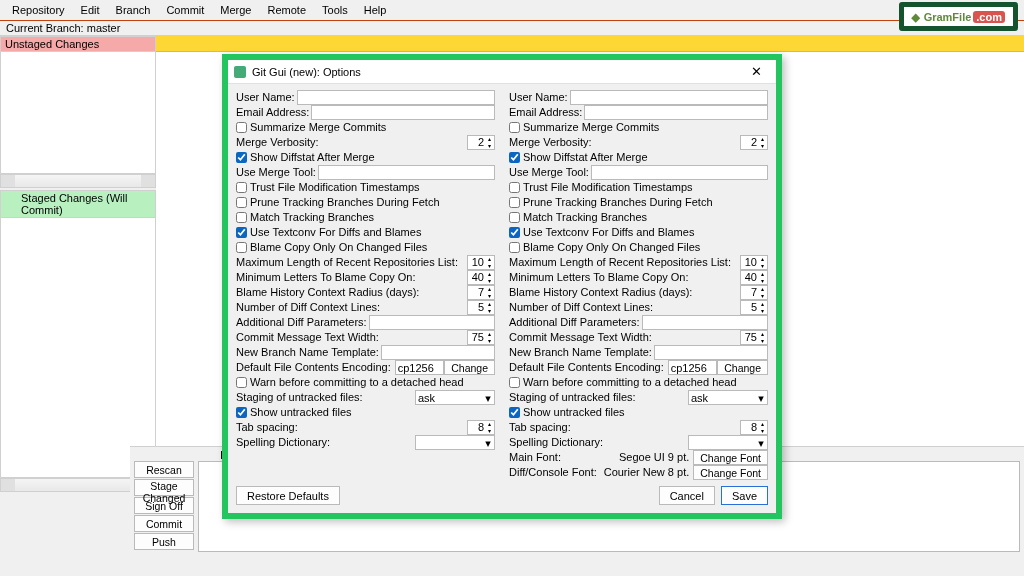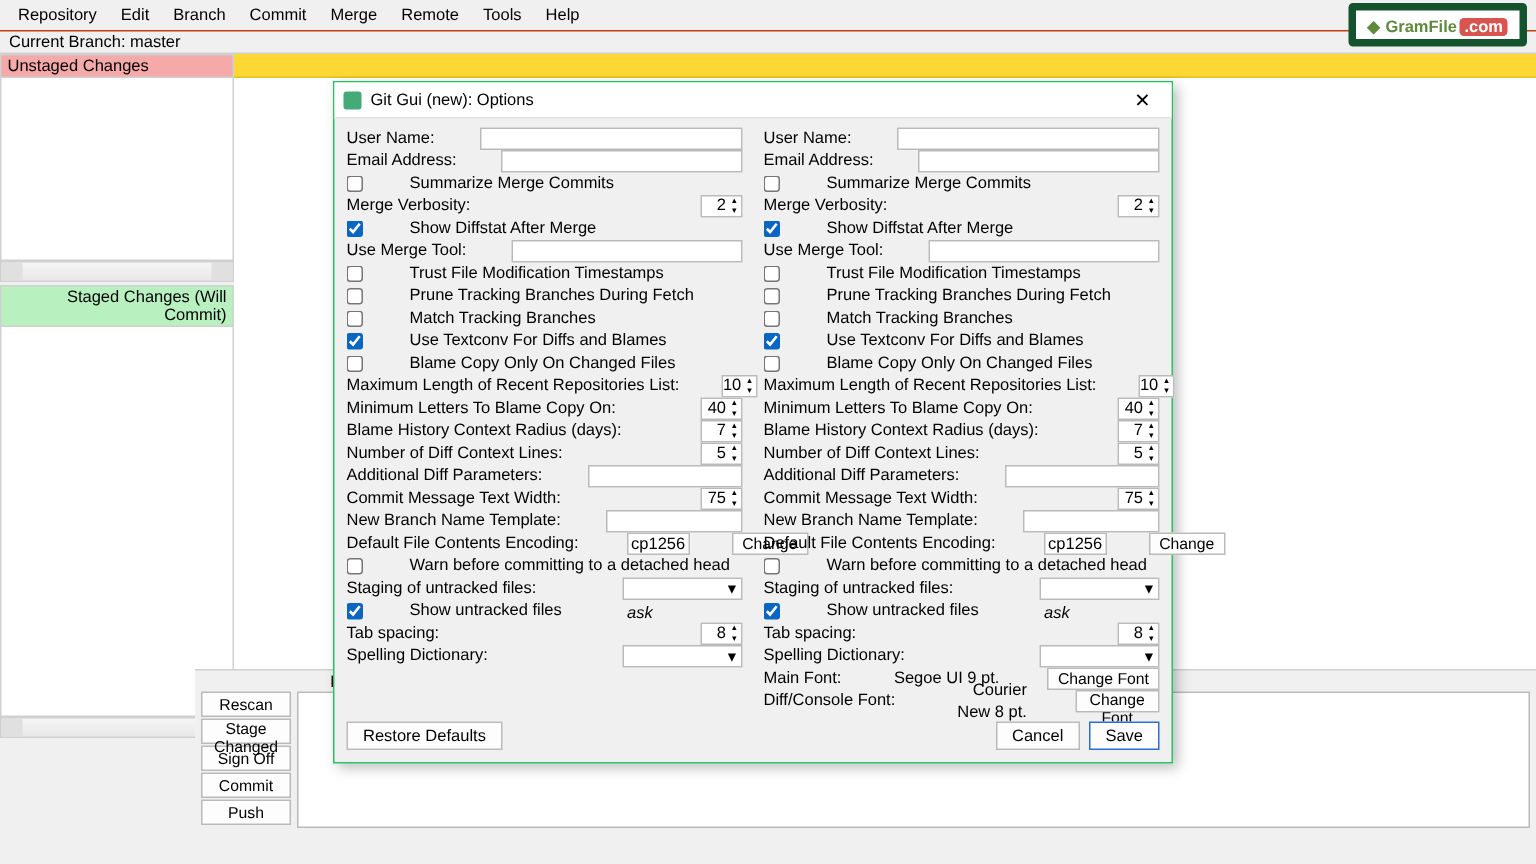--- a/index.html
+++ b/index.html
@@ -7,52 +7,52 @@
 .menubar { background: #f0f0f0; padding: 2px 6px; display: flex; gap: 4px; }
 .menubar span { padding: 2px 6px; cursor: default; }
 .branchbar { border-top: 1px solid #c2410c; border-bottom: 1px solid #d0d0d0; padding: 1px 6px; background: #f0f0f0; }
 .bodyarea { position: relative; height: calc(576px - 36px); }
 .leftcol { position: absolute; left: 0; top: 0; width: 156px; height: 100%; }
 .unstaged-hdr { background: #f5a9a9; border: 1px solid #d0d0d0; padding: 1px 4px; }
 .unstaged-body { background: #fff; border: 1px solid #d0d0d0; height: 122px; border-top: none; }
 .hscroll { height: 14px; background: linear-gradient(#f5f5f5,#e8e8e8); border: 1px solid #d0d0d0; position: relative; }
 .hscroll .arrow { position: absolute; top: 0; width: 14px; height: 12px; background: #e0e0e0; }
 .hscroll .arrow.l { left: 0; } .hscroll .arrow.r { right: 0; }
-.staged-hdr { background: #b8f0c0; border: 1px solid #d0d0d0; padding: 1px 4px; margin-top: 2px; text-align: right; }
+.staged-hdr { background: #b8f0c0; border: 1px solid #d0d0d0; padding: 1px 20px; margin-top: 2px; }
 .staged-body { background: #fff; border: 1px solid #d0d0d0; height: 260px; border-top: none; }
 .yellowbar { position: absolute; left: 156px; right: 0; top: 0; height: 16px; background: #fdd835; border-bottom: 1px solid #e0c020; }
 .rightpane { position: absolute; left: 156px; right: 0; top: 16px; bottom: 0; background: #fff; }
 .bottompanel { position: absolute; left: 130px; right: 0; bottom: 0; height: 130px; background: #f0f0f0; border-top: 1px solid #d0d0d0; }
 .bottompanel .iclabel { position: absolute; left: 90px; top: 2px; }
 .btncol { position: absolute; left: 4px; top: 14px; width: 60px; }
 .btncol button { display: block; width: 60px; height: 17px; margin-bottom: 1px; background: #fdfdfd; border: 1px solid #bababa; font-size: 10.5px; }
 .commitbox { position: absolute; left: 68px; top: 14px; right: 4px; bottom: 24px; background: #fff; border: 1px solid #bababa; }
 .logo { position: absolute; right: 6px; top: 2px; background: #fff; border: 5px solid #14532d; border-radius: 3px; padding: 2px 8px; font-size: 13px; font-weight: bold; }
 .logo .g { color: #5e8a3a; } .logo .c { color: #fff; background: #d9534f; border-radius: 3px; padding: 0 3px; font-size: 11px; margin-left: 2px; }
 
-.dialog { position: absolute; left: 222px; top: 54px; width: 560px; background: #f0f0f0; border: 1px solid #22c55e; box-shadow: 3px 3px 8px rgba(0,0,0,0.25); }
+.dialog { position: absolute; left: 222px; top: 54px; width: 560px; background: #f0f0f0; border: 6px solid #22c55e; box-shadow: 3px 3px 8px rgba(0,0,0,0.25); }
 .titlebar { background: #fff; padding: 4px 6px; border-bottom: 1px solid #e0e0e0; display: flex; align-items: center; gap: 6px; }
 .titlebar .ico { width: 12px; height: 12px; background: #4a7; border-radius: 2px; }
 .titlebar .close { margin-left: auto; font-size: 13px; padding: 0 8px; cursor: default; }
 .dialog-body { padding: 6px 8px 8px; }
 .cols { display: flex; gap: 14px; }
 .col { width: 267px; }
 .col h4 { font-weight: normal; margin-bottom: 1px; font-size: 11px; }
-.row { display: flex; align-items: center; height: 15px; line-height: 15px; gap: 28px; }
+.row { display: flex; align-items: center; height: 15px; line-height: 15px; }
 .row label { flex: 0 0 auto; }
 .row .txt { flex: 1; background: #fff; border: 1px solid #bababa; height: 15px; margin-left: 2px; }
 .row .txtshort { width: 60px; background: #fff; border: 1px solid #bababa; height: 15px; margin-left: 4px; text-align: left; padding: 0 2px; }
 .row input[type=checkbox] { width: 11px; height: 11px; margin-right: 3px; accent-color: #0a66c2; }
 .row .spin { width: 28px; height: 15px; background: #fff; border: 1px solid #bababa; margin-left: auto; display: flex; align-items: center; }
 .row .spin span:first-child { flex: 1; text-align: right; padding-right: 1px; }
 .row .spin .ud { width: 9px; height: 13px; display: flex; flex-direction: column; }
 .row .spin .ud i { flex: 1; font-size: 6px; text-align: center; line-height: 6px; font-style: normal; }
 .row .btn { height: 15px; padding: 0 6px; background: #fdfdfd; border: 1px solid #bababa; font-size: 10.5px; }
 .row .sel { width: 80px; height: 15px; background: #fff; border: 1px solid #bababa; margin-left: auto; display: flex; }
-.row .sel span:first-child { flex: 1; padding: 16px 2px; font-style: italic; }
+.row .sel span:first-child { flex: 1; padding: 0 2px; }
 .row .sel .dd { width: 12px; text-align: center; }
 .row .pushright { margin-left: auto; text-align: right; }
 .footer { display: flex; margin-top: 6px; align-items: flex-start; }
 .footer button { height: 19px; padding: 0 10px; background: #fdfdfd; border: 1px solid #bababa; }
 .footer .save { border: 1.5px solid #2a6fd6; margin-left: 6px; }
 .footer .spacer { flex: 1; }
 </style>
 </head>
 <body>
 

